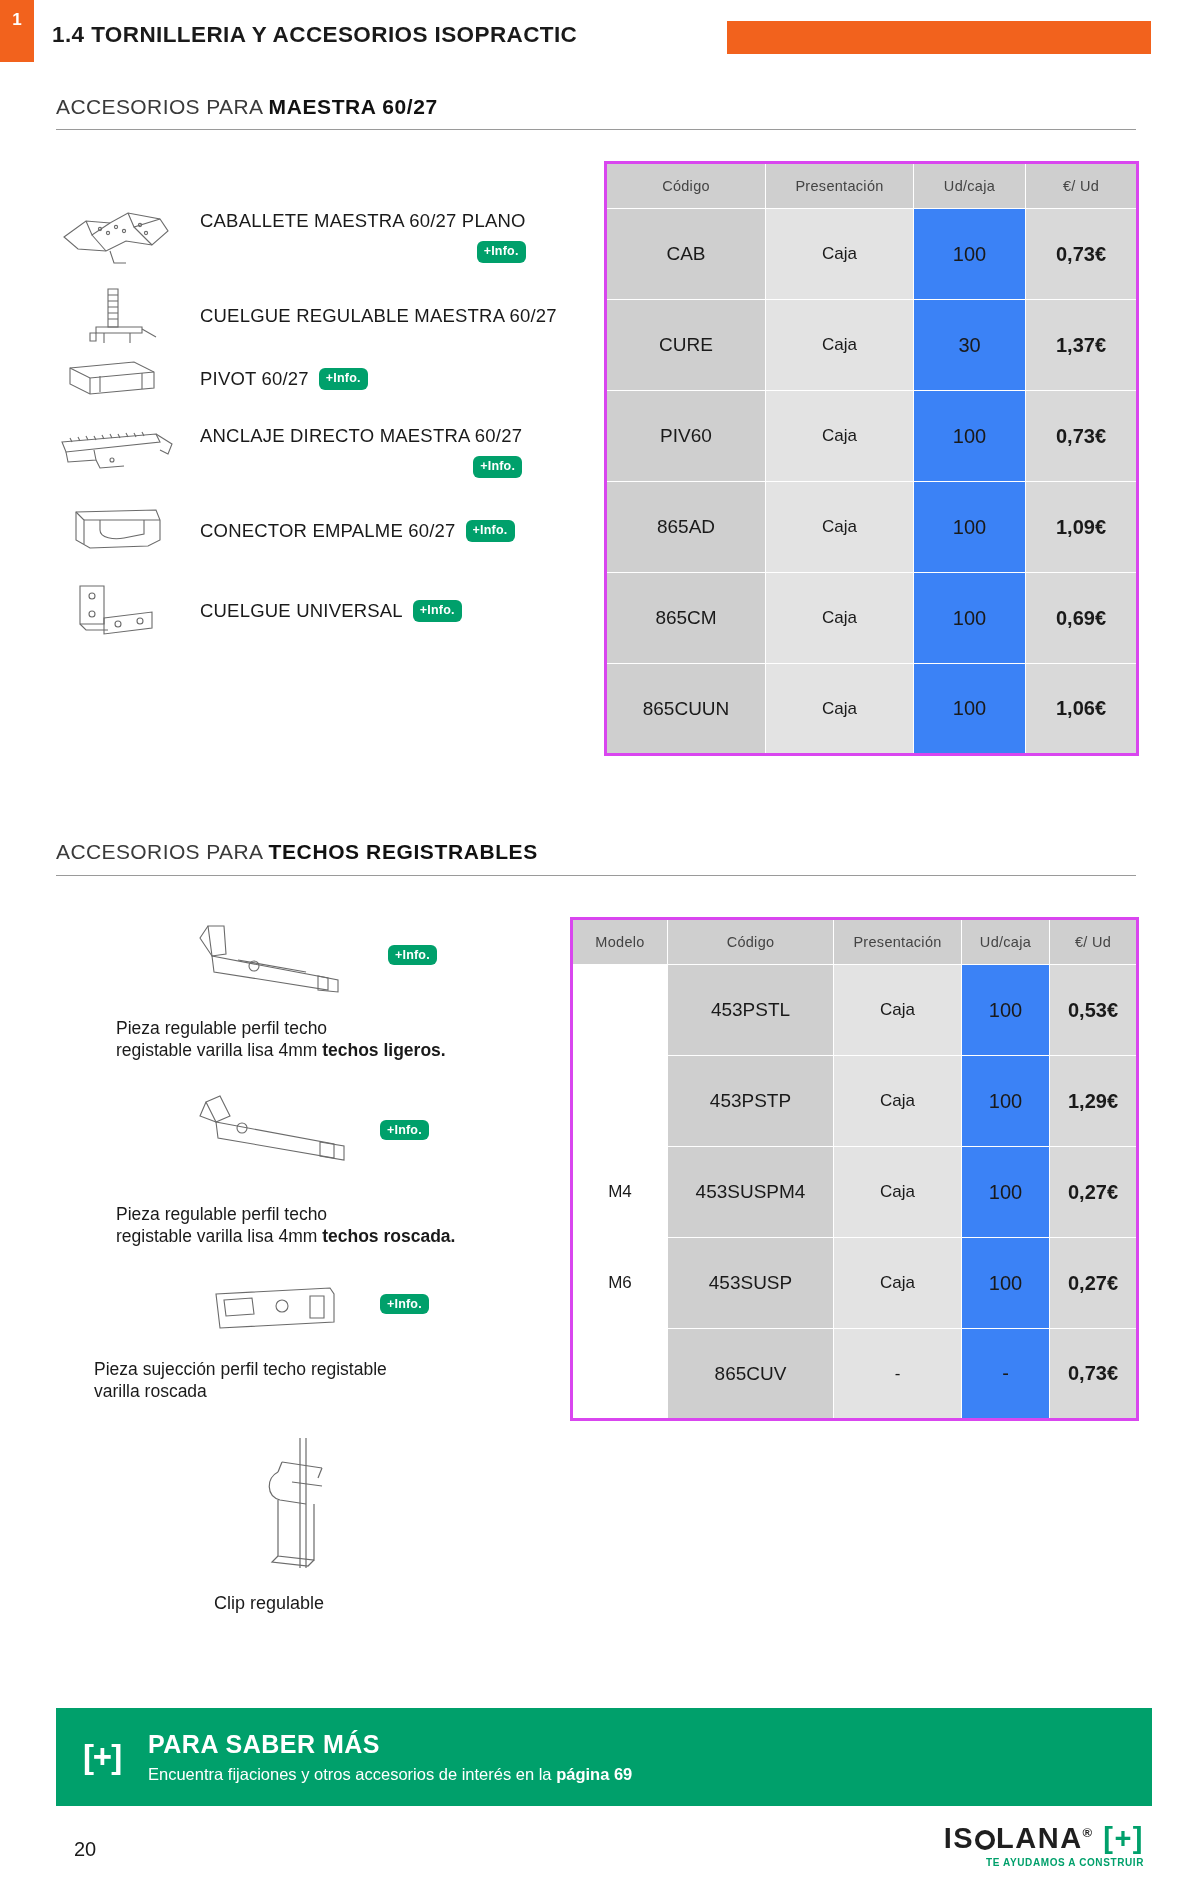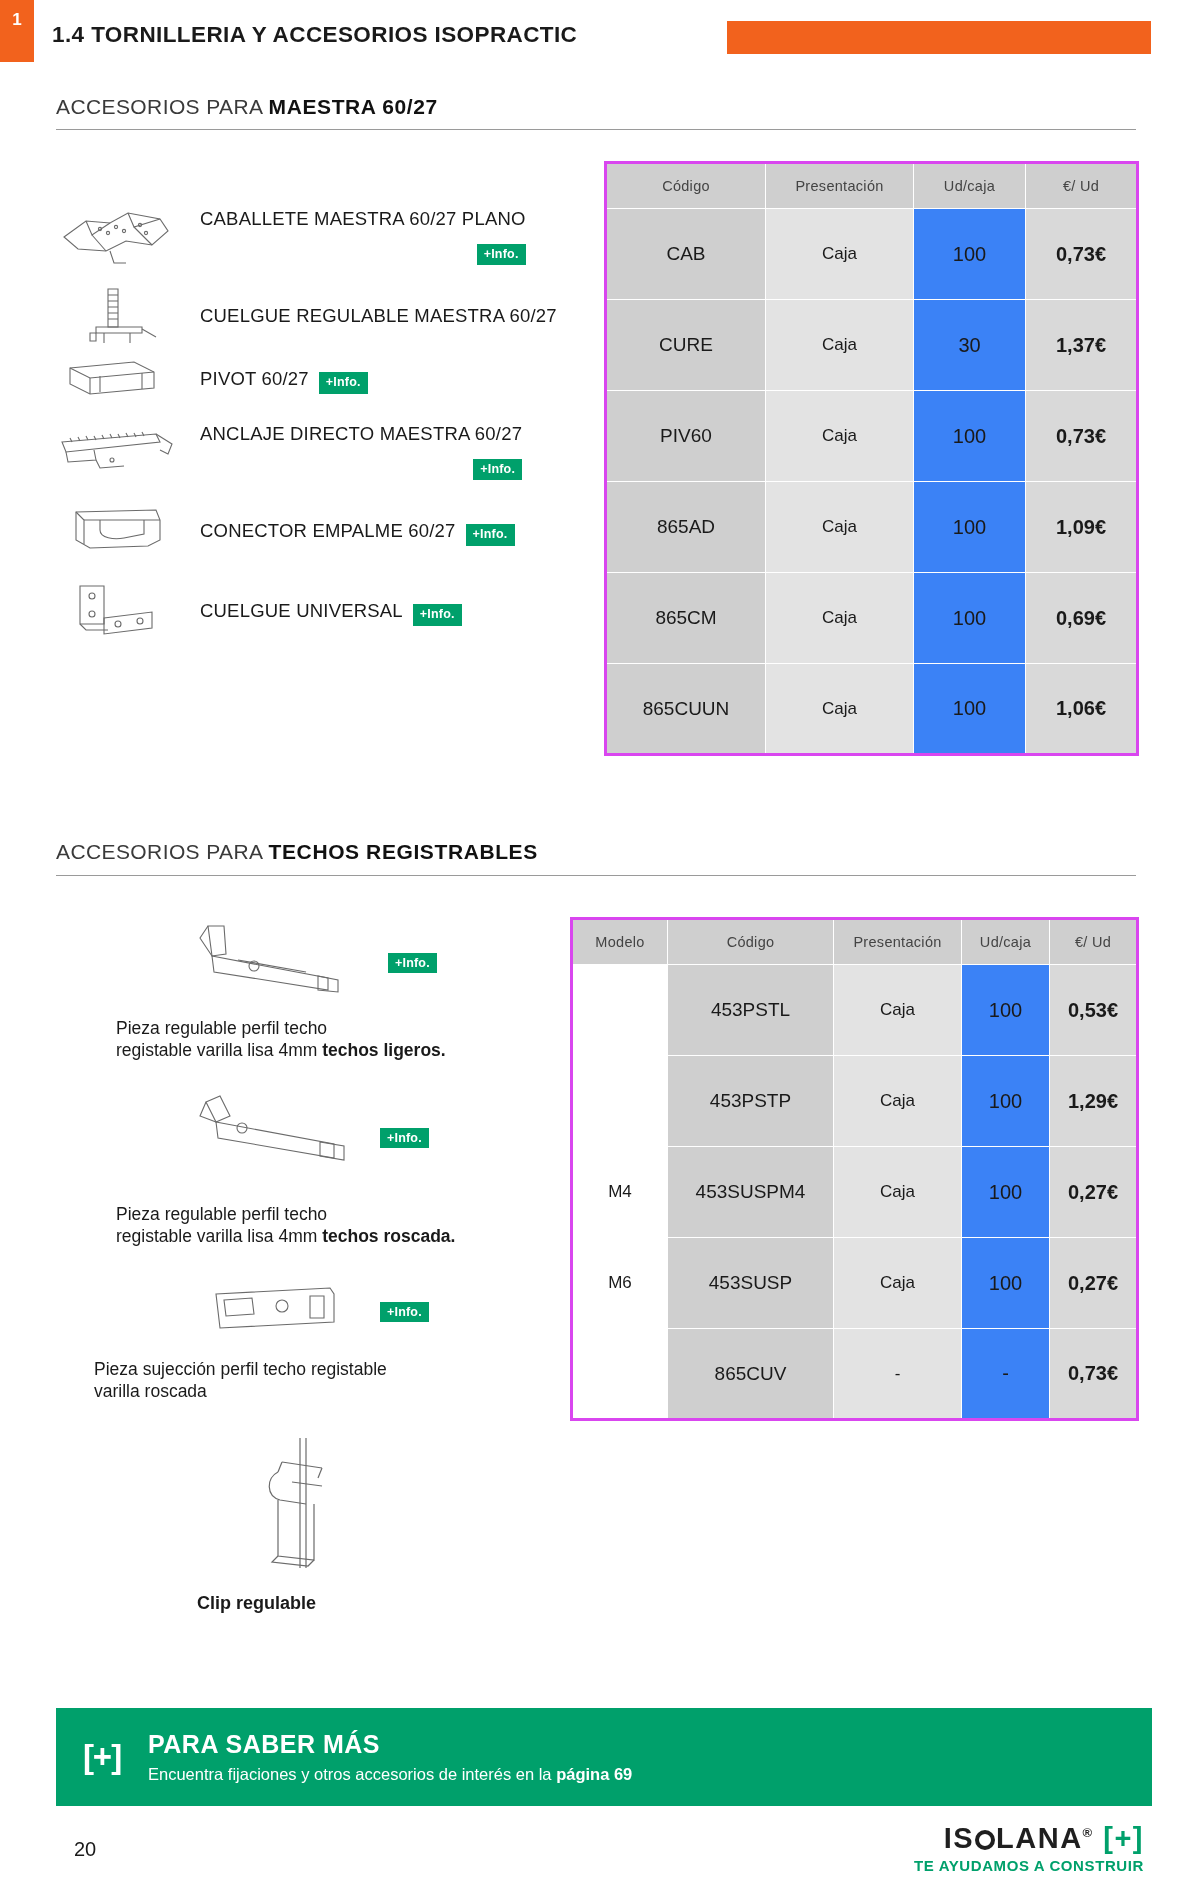--- a/index.html
+++ b/index.html
@@ -62,24 +62,23 @@
   }
 
   
   .info-badge {
     display: inline-block;
     background: #00a06b;
     color: #ffffff;
     font-size: 12.5px;
     font-weight: bold;
     padding: 3px 7px 3px 7px;
-    border-radius: 0;
+    border-radius: 6px;
     vertical-align: middle;
     letter-spacing: 0.2px;
-    margin-top: 8px;
   }
 
   
   .prod-row {
     position: absolute;
     display: flex;
     align-items: center;
   }
   .prod-thumb {
     width: 120px;
@@ -182,21 +181,21 @@
     text-align: right;
   }
   .logo-word {
     font-size: 29px;
     font-weight: bold;
     letter-spacing: 1.5px;
     color: #1f1f1f;
   }
   .logo-word .bracket { color: #00a06b; }
   .logo-tag {
-    font-size: 15px;
+    font-size: 10px;
     font-weight: bold;
     letter-spacing: 0.6px;
     color: #00a06b;
     margin-top: 2px;
   }
 </style>
 </head>
 <body>
 
 <div class="chapter-tab">
@@ -436,21 +435,21 @@
     <path d="M58 0 L58 130"></path>
     <path d="M30 34 C18 40 18 58 32 62 L58 66"></path>
     <path d="M34 24 L74 30"></path>
     <path d="M34 24 L30 34"></path>
     <path d="M74 30 L70 40"></path>
     <path d="M30 62 L30 118 L66 122 L66 66"></path>
     <path d="M30 118 L24 124 L60 128 L66 122"></path>
     <path d="M44 44 L74 48"></path>
   </svg>
 </div>
-<div class="clip-caption" style="left:197px; top:1593px;font-weight:bold;">Clip regulable</div>
+<div class="clip-caption" style="left:214px; top:1593px;">Clip regulable</div>
 
 <table class="spec outlined" style="left:570px; top:917px; width:566px;">
   <colgroup>
     <col style="width:96px">
       <col style="width:166px">
       <col style="width:128px">
       <col style="width:88px">
       <col style="width:88px">
   </colgroup>
   <thead>

